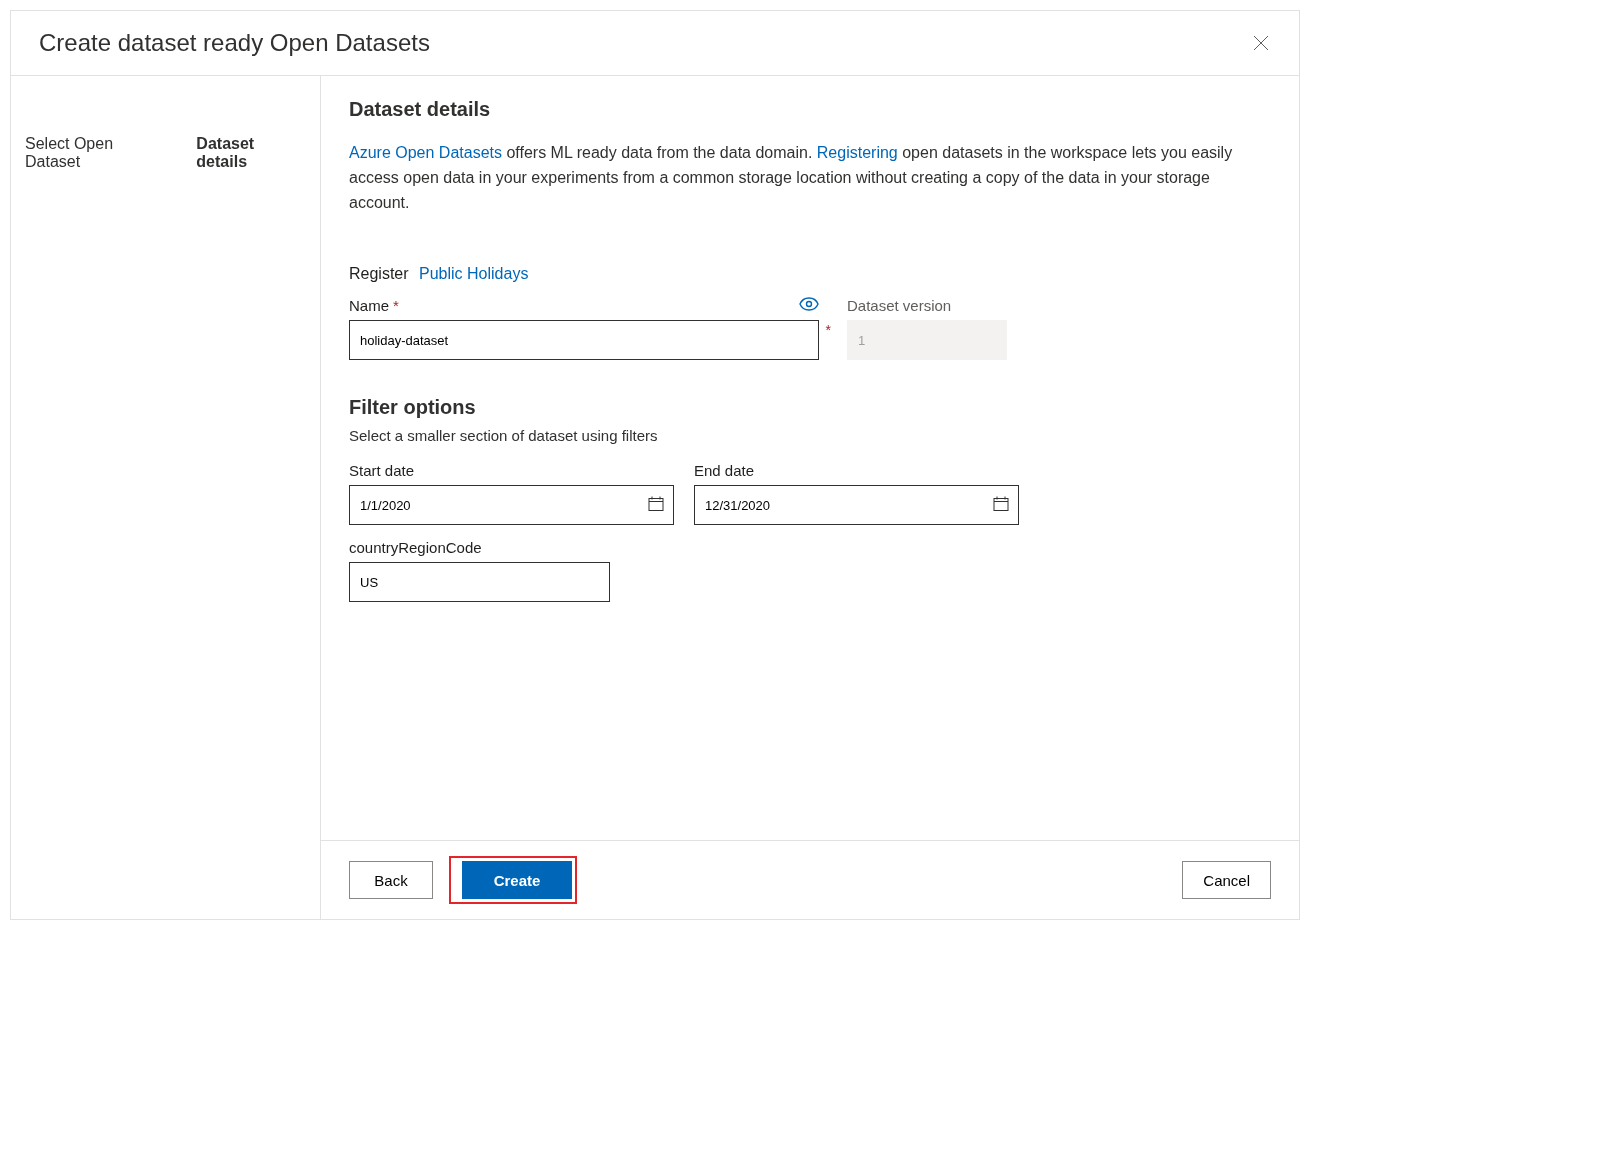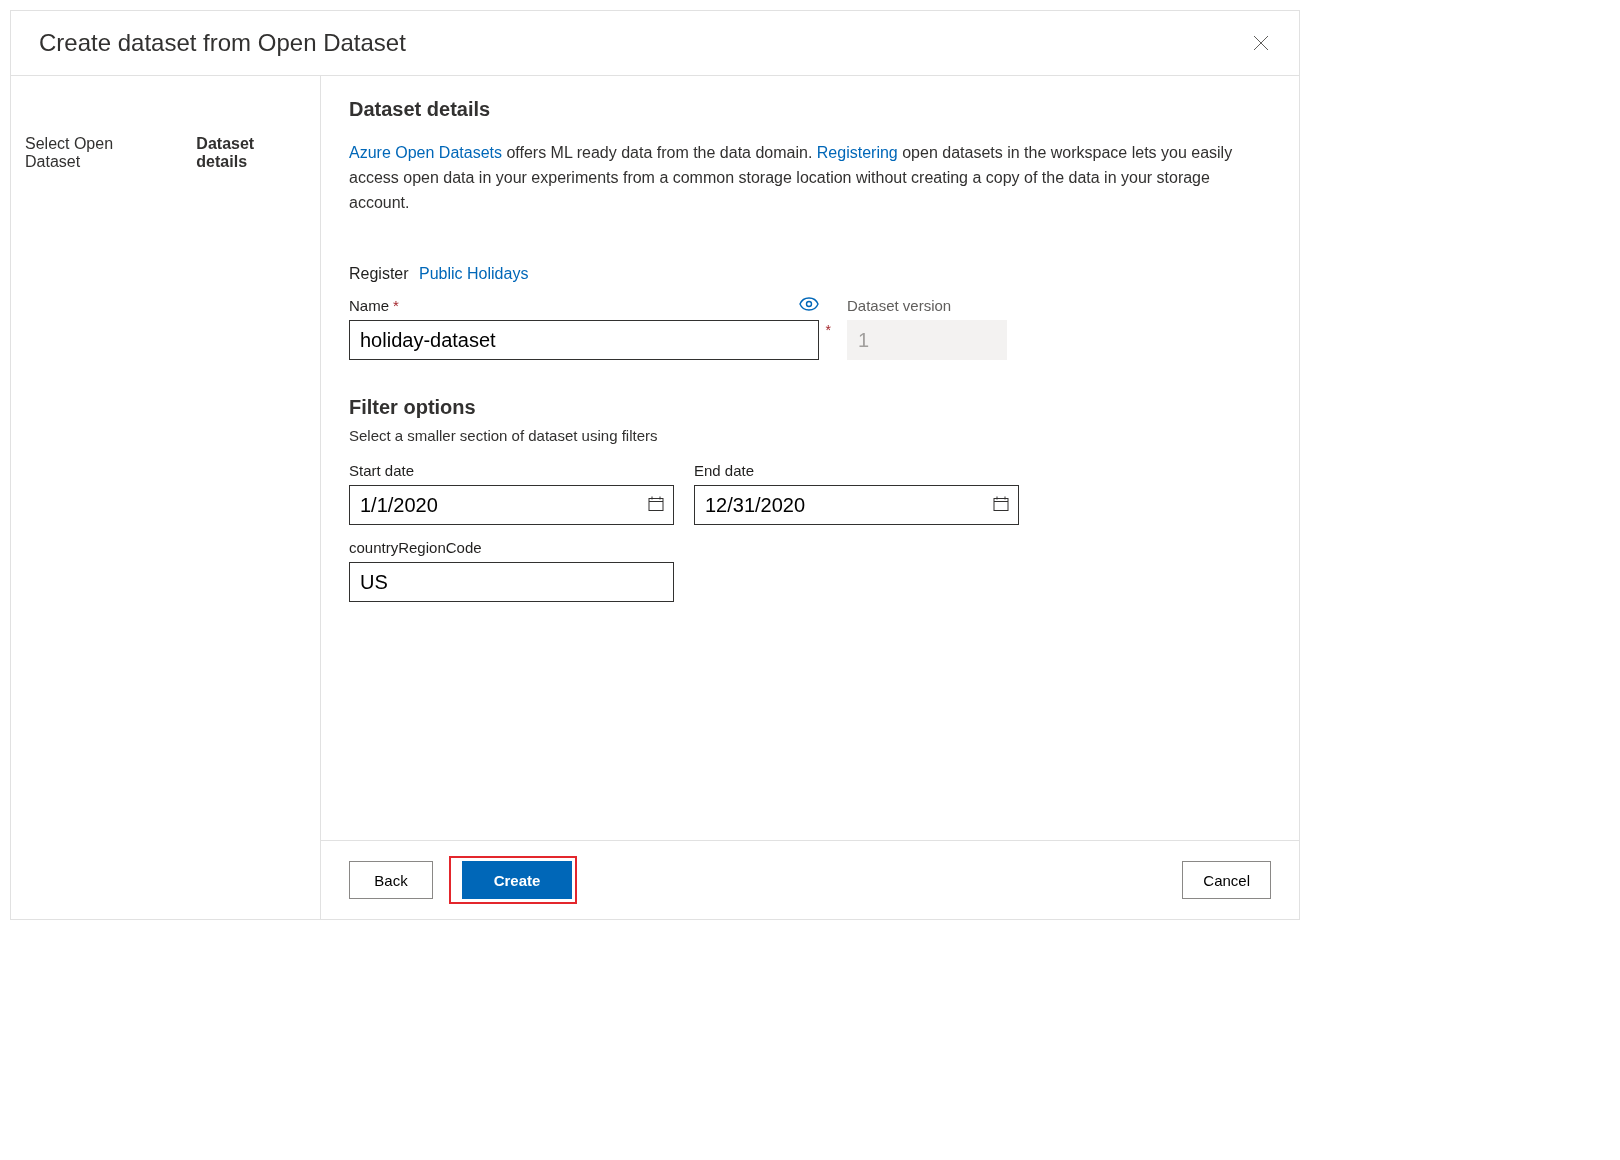--- a/index.html
+++ b/index.html
@@ -112,21 +112,21 @@
     }
     .name-label-row .field-label { margin-bottom: 0; }
     .eye-icon {
       color: #0067b8;
       cursor: pointer;
     }
     .input-wrap { position: relative; display: inline-block; }
     .text-input {
       border: 1px solid #323130;
       padding: 8px 10px;
-      font-size: 20px;
+      font-size: 13px;
       font-family: inherit;
       outline: none;
       background: #fff;
       height: 40px;
     }
     .text-input:disabled {
       background: #f3f2f1;
       border: 1px solid #f3f2f1;
       color: #a19f9d;
     }
@@ -153,21 +153,21 @@
     .date-input-wrap { position: relative; width: 325px; }
     .date-input { width: 325px; padding-right: 36px; }
     .cal-icon {
       position: absolute;
       right: 10px;
       top: 50%;
       transform: translateY(-50%);
       color: #323130;
       pointer-events: none;
     }
-    .country-input { width: 325px; }
+    .country-input { width: 261px; }
     .footer {
       border-top: 1px solid #e1e1e1;
       padding: 15px 28px;
       display: flex;
       align-items: center;
     }
     .btn {
       height: 38px;
       padding: 0 20px;
       font-size: 15px;
@@ -194,21 +194,21 @@
       display: inline-block;
       margin-left: 16px;
     }
     .footer-spacer { flex: 1; }
   </style>
 </head>
 <body>
 
 <div class="dialog">
   <div class="dialog-header">
-    <div class="dialog-title">Create dataset from Open Dataset</div>
+    <div class="dialog-title">Create dataset ready Open Datasets</div>
     <div class="close-btn">
       <svg width="16" height="16" viewBox="0 0 16 16" fill="none" stroke="currentColor" stroke-width="1">
           <line x1="1" y1="1" x2="15" y2="15"></line>
           <line x1="15" y1="1" x2="1" y2="15"></line>
         </svg>
     </div>
   </div>
 
   <div class="dialog-body">
     <div class="sidebar">

